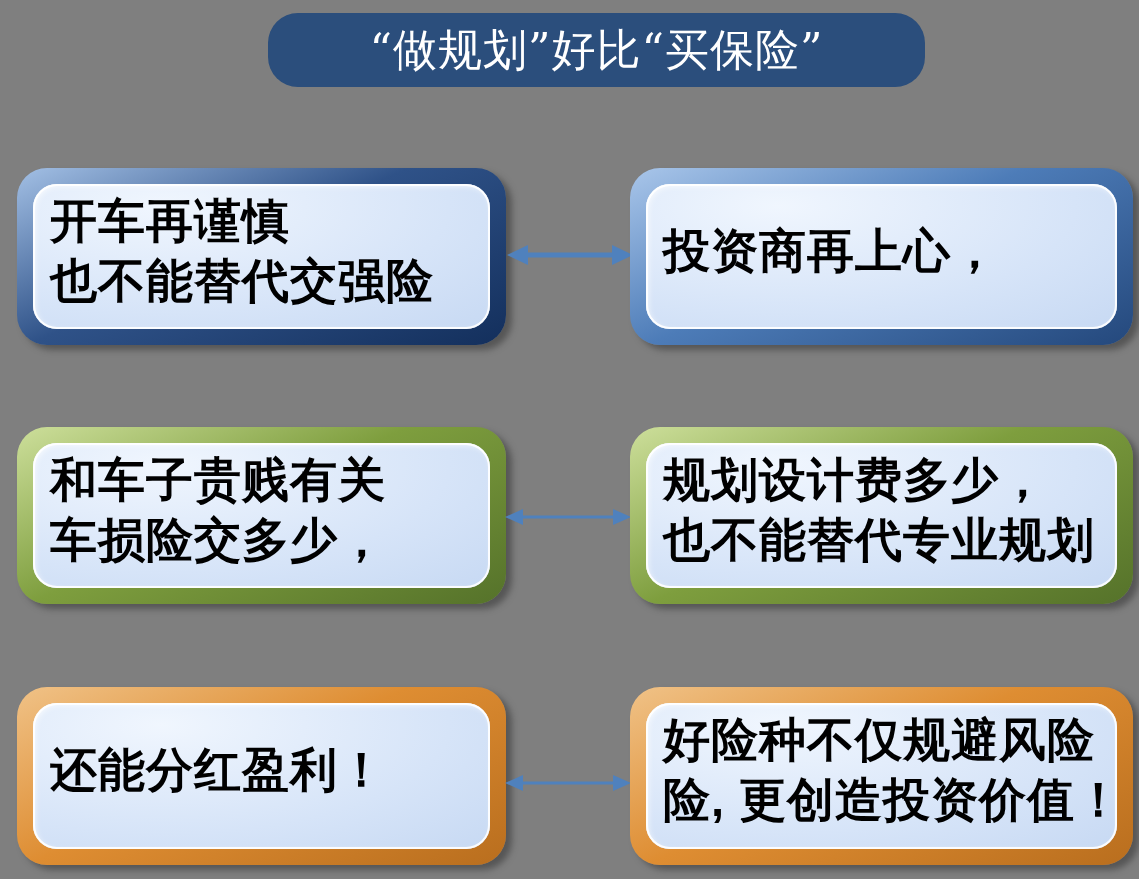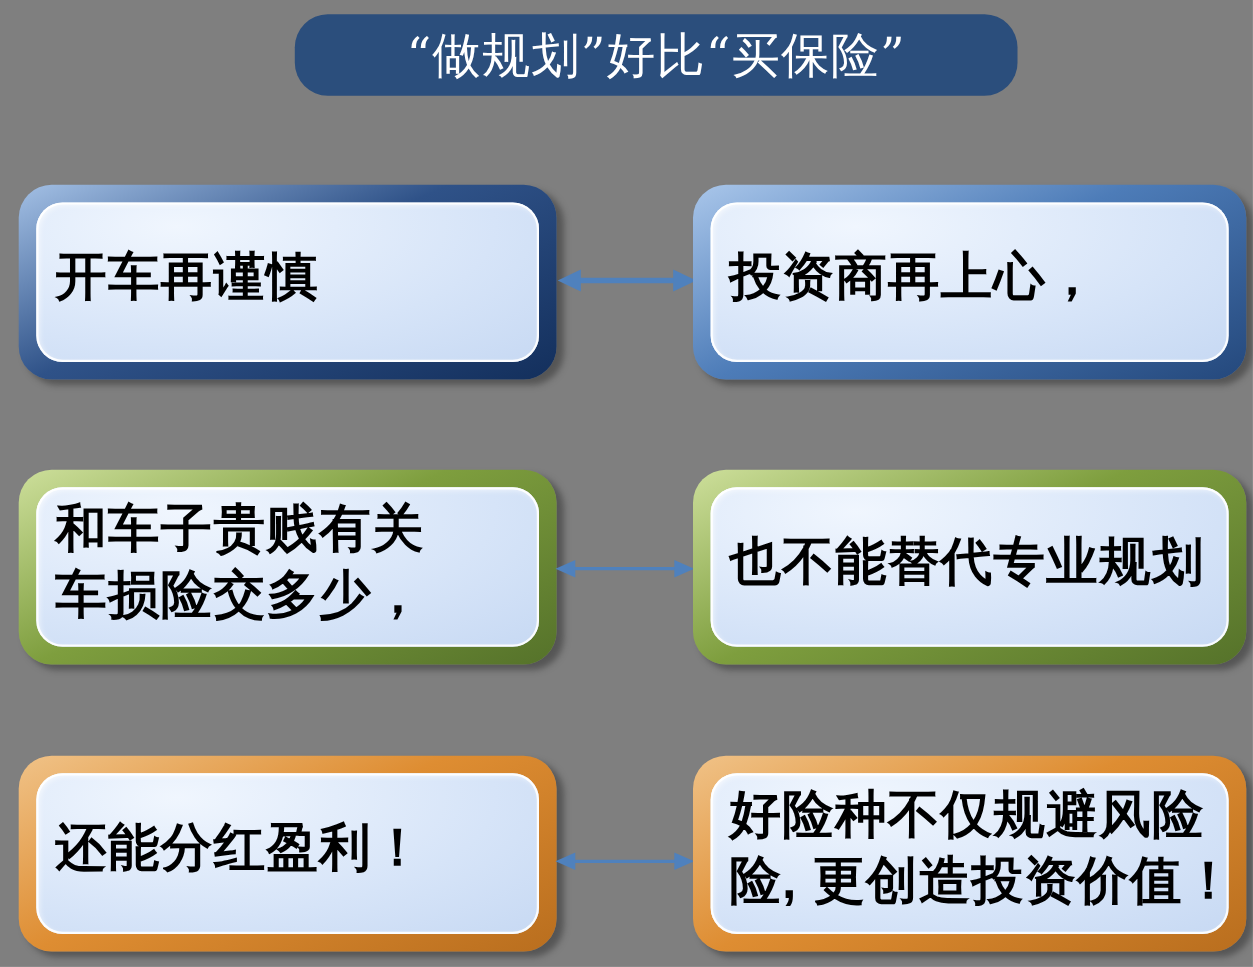--- a/index.html
+++ b/index.html
@@ -56,20 +56,21 @@
 </head>
 <body>
 
 <div class="slide" style="background-color: rgb(127, 127, 127); color: rgb(0, 0, 0); --fill: #d6e4f8; --fillhi: #f0f6fe;">
 
   <div class="title-bar" style="background-color: rgb(43, 78, 124); color: rgb(255, 255, 255);">“做规划”好比“买保险”</div>
 
   <div class="box-outer r1l" style="--bl: #a3c0e5; --bm: #2f5288; --bd: #132f5c;">
     <div class="box-inner">
       <div>开车再谨慎</div>
+      <div>也不能替代交强险</div>
     </div>
   </div>
 
   <div class="arrow a1" style="color: rgb(79, 129, 189);">
     <svg viewBox="0 0 130 40" xmlns="http://www.w3.org/2000/svg">
       <line x1="18" y1="20" x2="112" y2="20" stroke="currentColor" stroke-width="5"></line>
       <polygon points="2,20 23,10 23,30" fill="currentColor"></polygon>
       <polygon points="128,20 107,10 107,30" fill="currentColor"></polygon>
     </svg>
   </div>
@@ -90,20 +91,21 @@
   <div class="arrow a2" style="color: rgb(79, 129, 189);">
     <svg viewBox="0 0 130 40" xmlns="http://www.w3.org/2000/svg">
       <line x1="14" y1="20" x2="116" y2="20" stroke="currentColor" stroke-width="3"></line>
       <polygon points="2,20 20,12 20,28" fill="currentColor"></polygon>
       <polygon points="128,20 110,12 110,28" fill="currentColor"></polygon>
     </svg>
   </div>
 
   <div class="box-outer r2r" style="--bl: #cddf9b; --bm: #7e9e3e; --bd: #55722a;">
     <div class="box-inner">
+      <div>规划设计费多少，</div>
       <div>也不能替代专业规划</div>
     </div>
   </div>
 
   <div class="box-outer r3l" style="--bl: #f0c287; --bm: #de8d32; --bd: #b96e1e;">
     <div class="box-inner">
       <div>还能分红盈利！</div>
     </div>
   </div>
 

